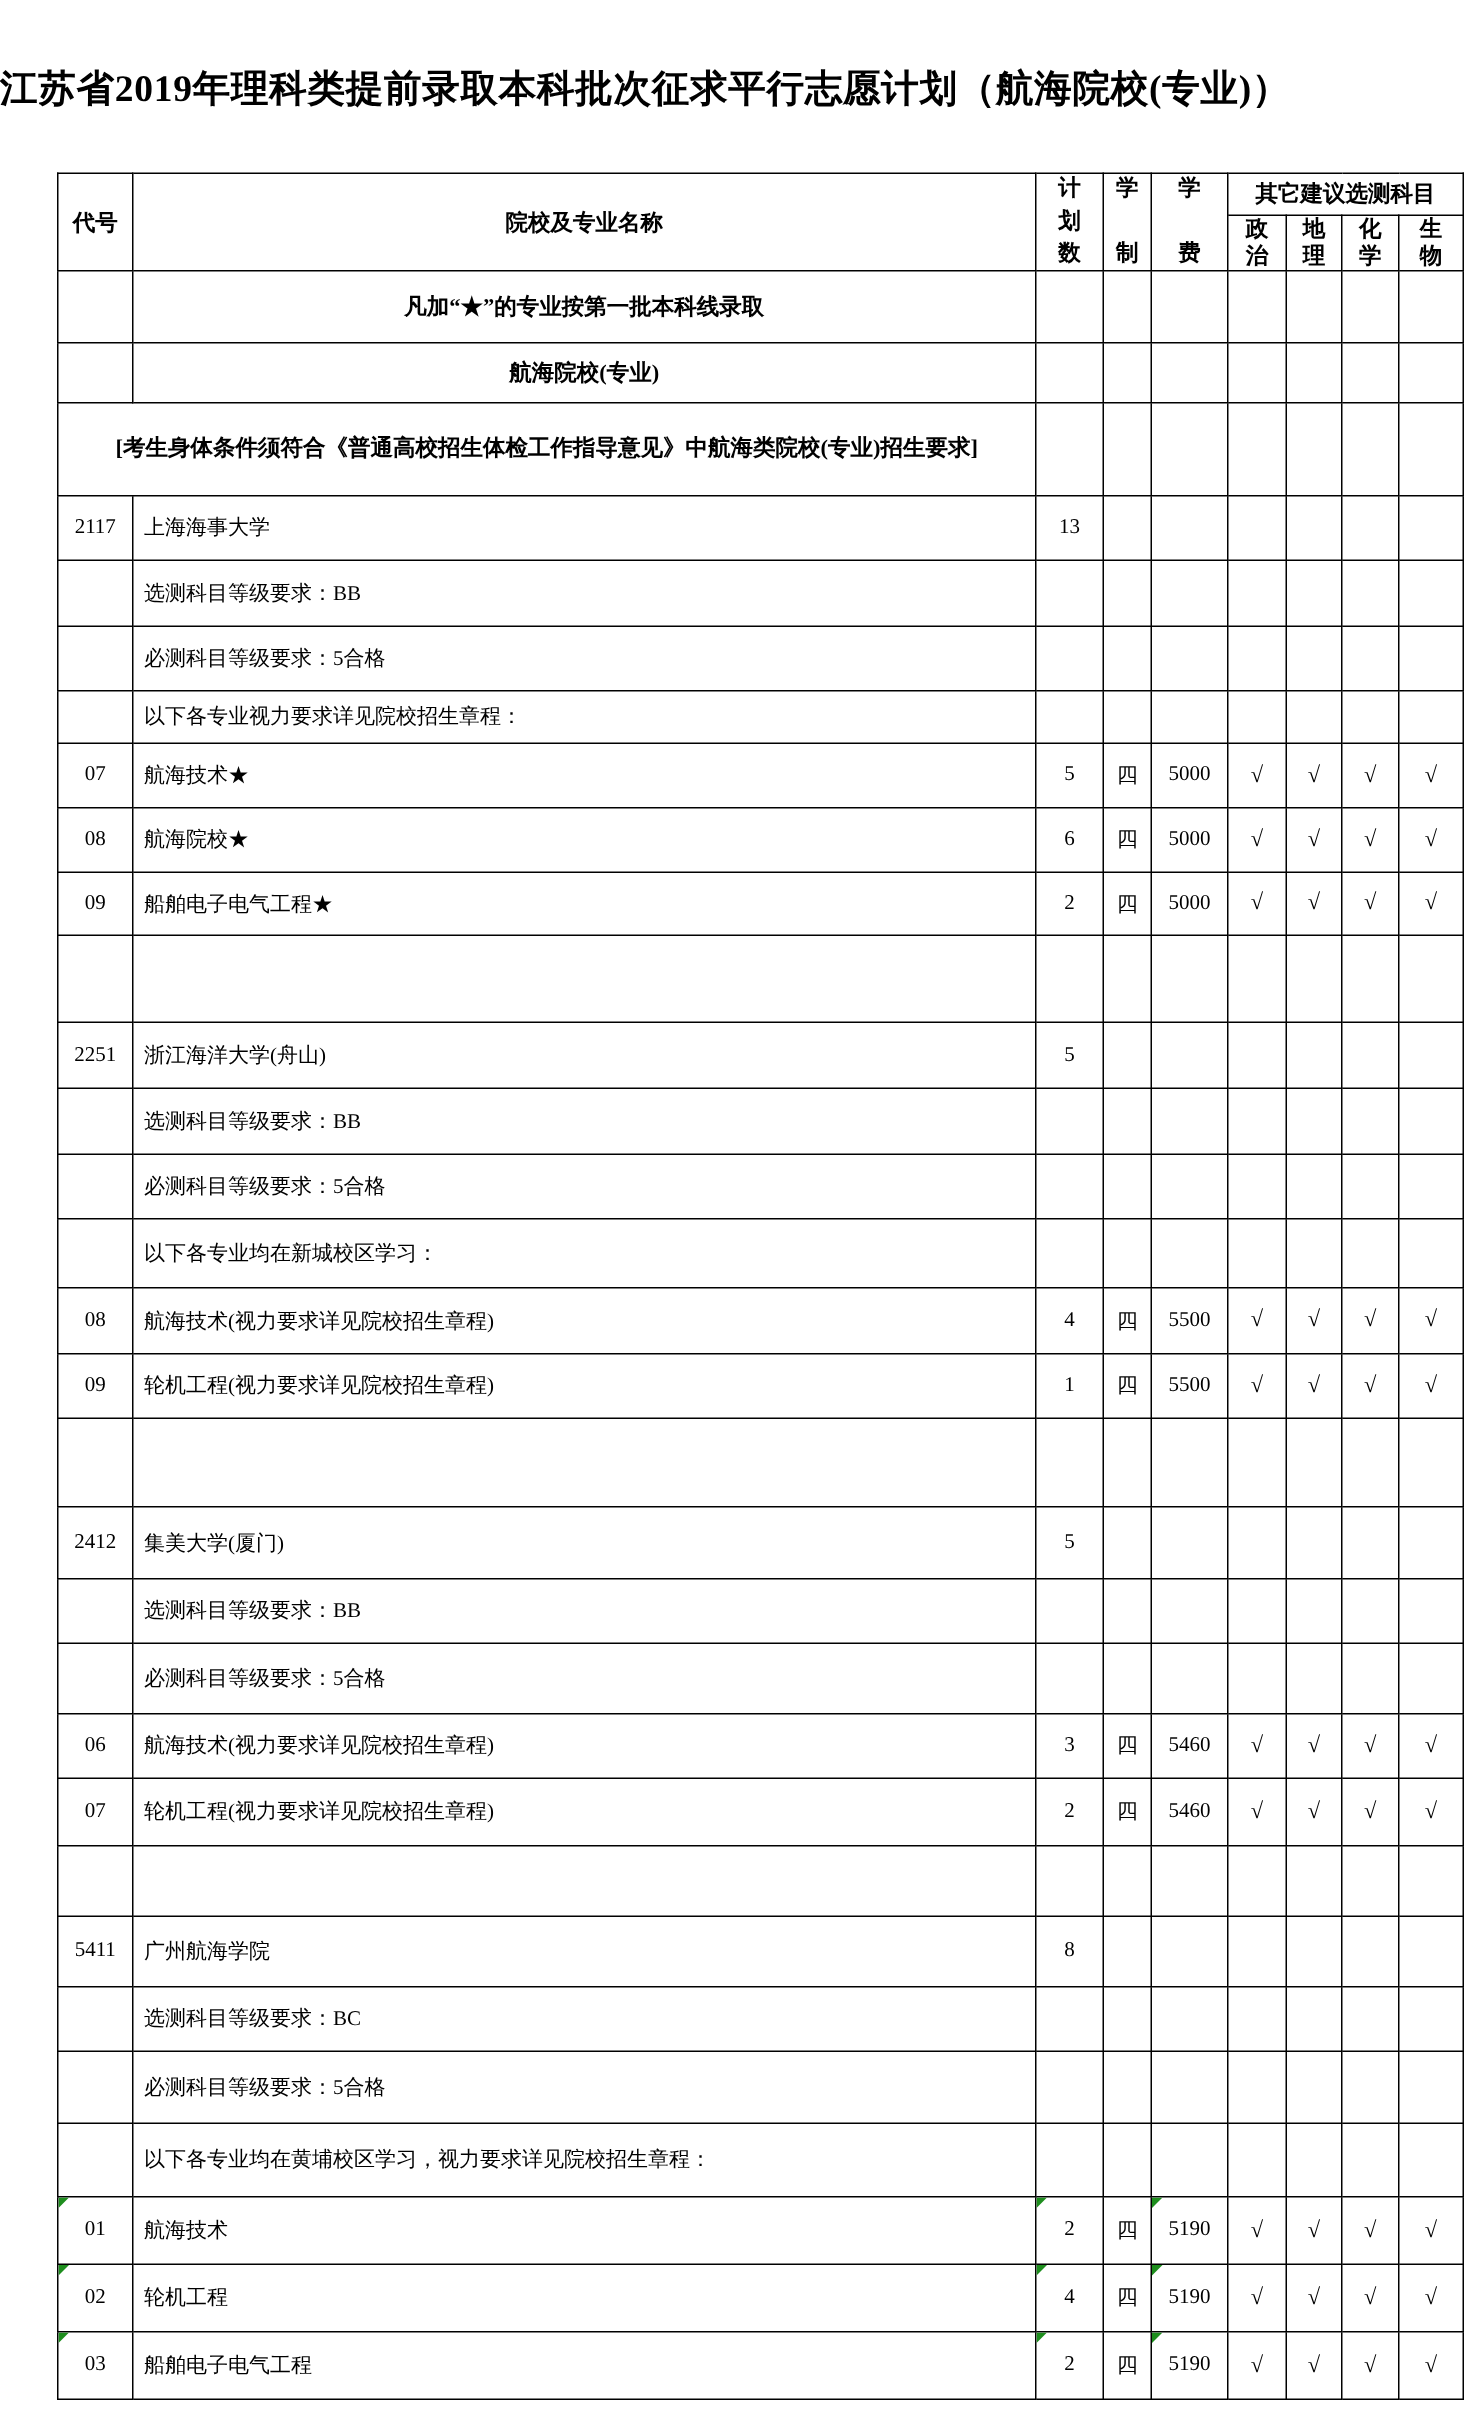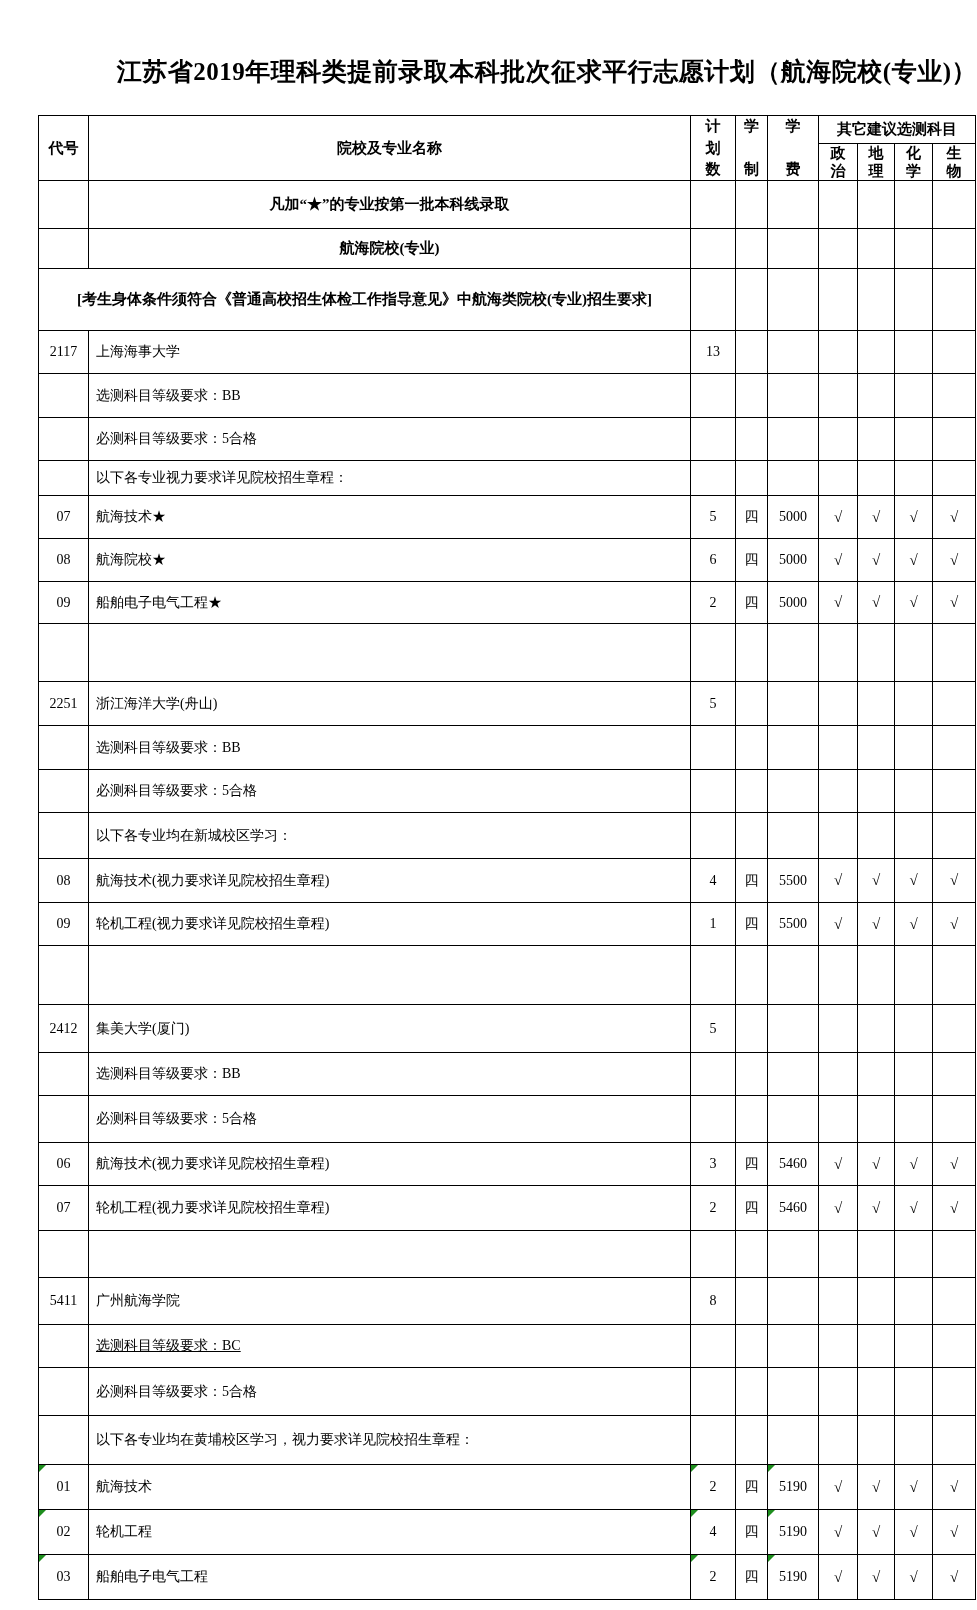--- a/index.html
+++ b/index.html
@@ -1,22 +1,22 @@
 <!DOCTYPE html>
 <html style="--flag: #1e8e1e;"><head>
 <meta charset="utf-8">
 <style>
   html, body { margin:0; padding:0; }
   body {
     width:977px; height:1610px; background:#ffffff; color:#000;
     font-family:"Liberation Serif", serif; position:relative; overflow:hidden;
   }
   .title {
-    position:absolute; top:55px; left:0; width:977px; margin:0;
-    text-align:right; font-size:25px; font-weight:bold; letter-spacing:0.5px;
+    position:absolute; top:42px; left:0; width:977px; margin:0;
+    text-align:left; font-size:25px; font-weight:bold; letter-spacing:0.5px;
   }
   table.plan-table {
     position:absolute; top:115px; left:38px; width:937px;
     border-collapse:collapse; table-layout:fixed;
   }
   th, td {
     border:1px solid #000; padding:0; vertical-align:middle;
     font-size:14px; overflow:hidden;
   }
   thead th { font-weight:bold; font-size:15px; text-align:center; }
@@ -379,21 +379,21 @@
         <td class="code-cell">5411</td>
         <td class="name-cell">广州航海学院</td>
         <td class="num-cell">8</td>
         <td class="num-cell"></td>
         <td class="num-cell"></td>
         <td class="check-cell"></td>
         <td class="check-cell"></td>
         <td class="check-cell"></td>
         <td class="check-cell"></td>
       </tr>
-      <tr style="height: 43px; text-decoration: underline;">
+      <tr style="height: 43px;">
         <td class="code-cell"></td>
         <td class="name-cell">选测科目等级要求：BC</td>
         <td class="num-cell"></td>
         <td class="num-cell"></td>
         <td class="num-cell"></td>
         <td class="check-cell"></td>
         <td class="check-cell"></td>
         <td class="check-cell"></td>
         <td class="check-cell"></td>
       </tr>

